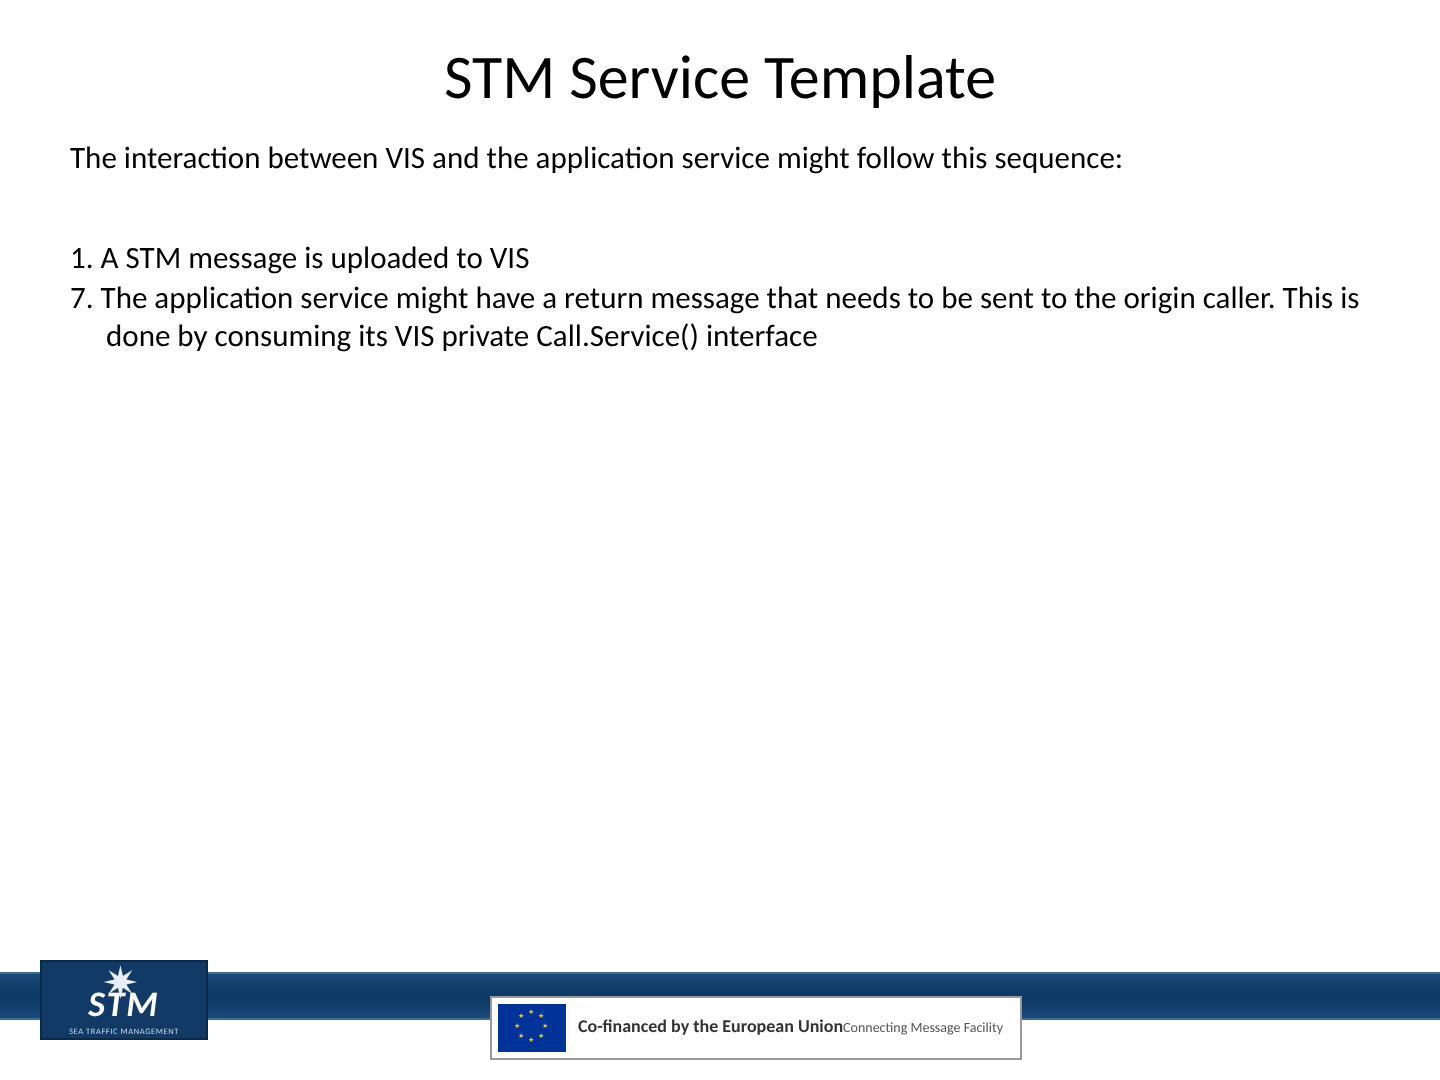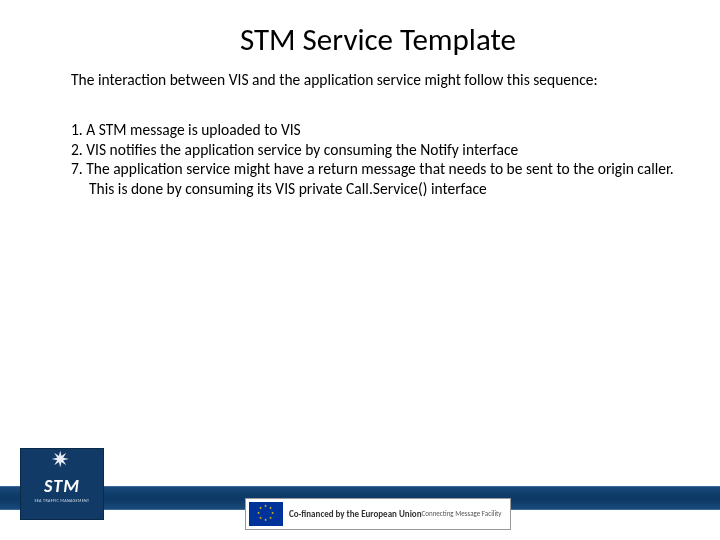--- a/index.html
+++ b/index.html
@@ -8,21 +8,20 @@
     height: 540px;
     font-family: Calibri, Arial, sans-serif;
     background: #ffffff;
     position: relative;
     overflow: hidden;
   }
   .slide {
     width: 100%;
     height: 100%;
     position: relative;
-    padding-left: 36px;
   }
   .title {
     text-align: center;
     font-size: 31px;
     font-weight: 400;
     color: #000;
     padding-top: 20px;
     padding-bottom: 12px;
   }
   .content {
@@ -52,21 +51,21 @@
     height: 24px;
     background: linear-gradient(#1a4a7a, #0d3a66 40%, #0d3a66 60%, #1a4a7a);
     border-top: 1px solid #3a6a9a;
     border-bottom: 1px solid #3a6a9a;
   }
   .stm-logo {
     position: absolute;
     left: 20px;
     bottom: 20px;
     width: 84px;
-    height: 72px;
+    height: 40px;
     background: #123a66;
     border: 1px solid #0a2a4a;
     color: #fff;
     display: flex;
     flex-direction: column;
     align-items: center;
     justify-content: flex-start;
     padding-top: 4px;
   }
   .stm-logo .burst {
@@ -147,21 +146,20 @@
 <body>
 
 <div class="slide">
 
   <h1 class="title">STM Service Template</h1>
 
   <div class="content">
     <p class="intro">The interaction between VIS and the application service might follow this sequence:</p>
     <ol class="list">
       <li>1. A STM message is uploaded to VIS</li>
-      <li>2. VIS notifies the application service by consuming the Notify interface</li>
       <li>7. The application service might have a return message that needs to be sent to the origin caller. This is done by consuming its VIS private Call.Service() interface</li>
     </ol>
   </div>
 
   <div class="footer-band"></div>
 
   <div class="stm-logo">
     <div class="burst"></div>
     <div class="stm-text">STM</div>
     <div class="stm-sub">SEA TRAFFIC MANAGEMENT</div>

